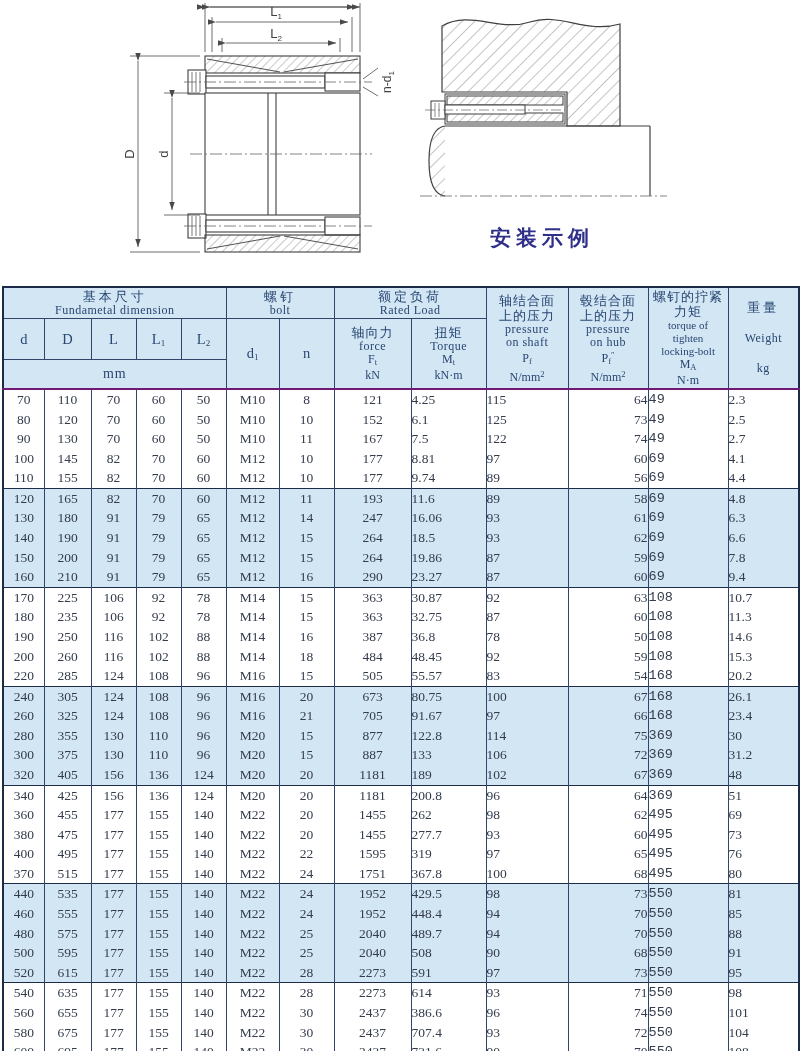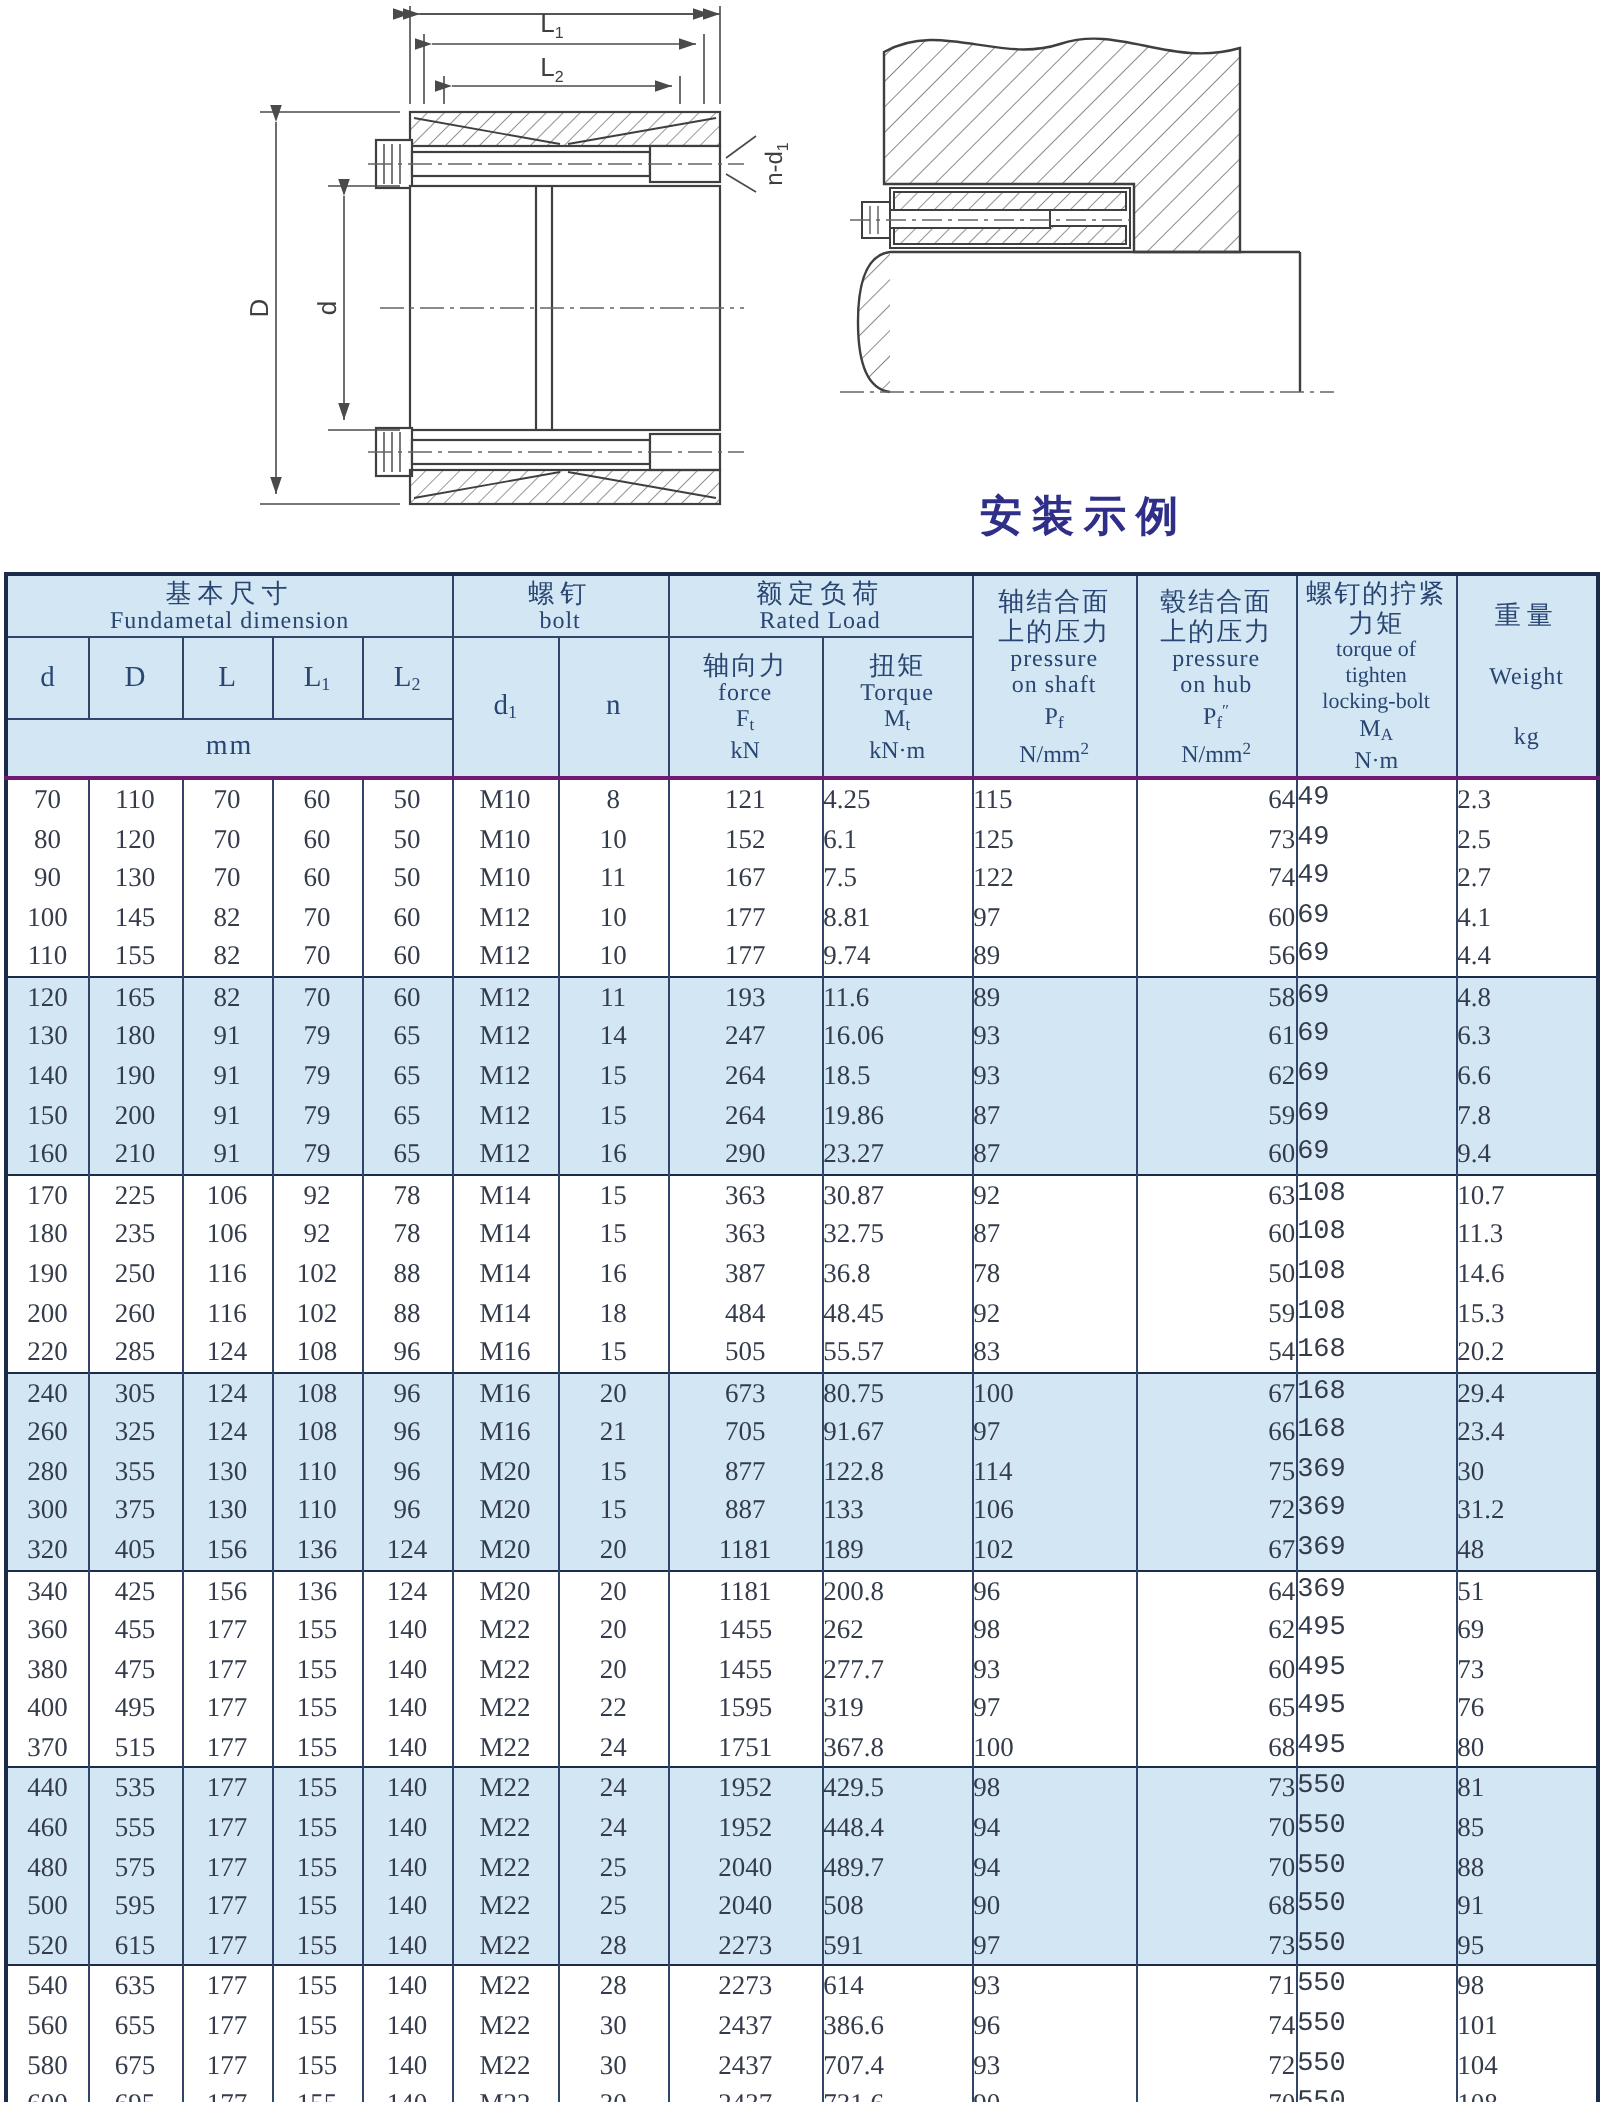--- a/index.html
+++ b/index.html
@@ -5,21 +5,21 @@
   html,body{margin:0;padding:0;background:#ffffff;}
   body{width:800px;height:1051px;position:relative;overflow:hidden;
        font-family:"Liberation Serif","DejaVu Serif",serif;color:#39404d;}
 
   
   .fig{position:absolute;}
   #fig1{left:100px;top:0;}
   #fig2{left:415px;top:4px;}
   .caption{position:absolute;left:452px;top:224px;width:180px;text-align:center;
            font-size:21px;font-weight:bold;letter-spacing:5px;color:#2f2f8a;
-           font-family:"Liberation Serif","DejaVu Serif",serif;margin-top:20px;}
+           font-family:"Liberation Serif","DejaVu Serif",serif;}
 
   
   table.spec{position:absolute;left:2px;top:286px;width:796px;
              border-collapse:collapse;table-layout:fixed;
              border:2px solid #1c2b47;}
   .spec th,.spec td{border-left:1px solid #31456b;border-right:1px solid #31456b;
                     padding:0;margin:0;font-weight:normal;overflow:hidden;}
   .spec thead th{border-top:1px solid #31456b;border-bottom:1px solid #31456b;
                  background:#d2e6f4;color:#294672;vertical-align:middle;text-align:center;}
   .spec thead{border-bottom:2px solid #701a75;}
@@ -493,21 +493,21 @@
         <td class="c2">124</td>
         <td class="c3">108</td>
         <td class="c4">96</td>
         <td class="c5">M16</td>
         <td class="c6">20</td>
         <td class="c7">673</td>
         <td class="c8">80.75</td>
         <td class="c9">100</td>
         <td class="c10">67</td>
         <td class="c11">168</td>
-        <td class="c12">29.4</td>
+        <td class="c12">26.1</td>
       </tr>
       <tr class="band">
         <td class="c0">260</td>
         <td class="c1">325</td>
         <td class="c2">124</td>
         <td class="c3">108</td>
         <td class="c4">96</td>
         <td class="c5">M16</td>
         <td class="c6">21</td>
         <td class="c7">705</td>

